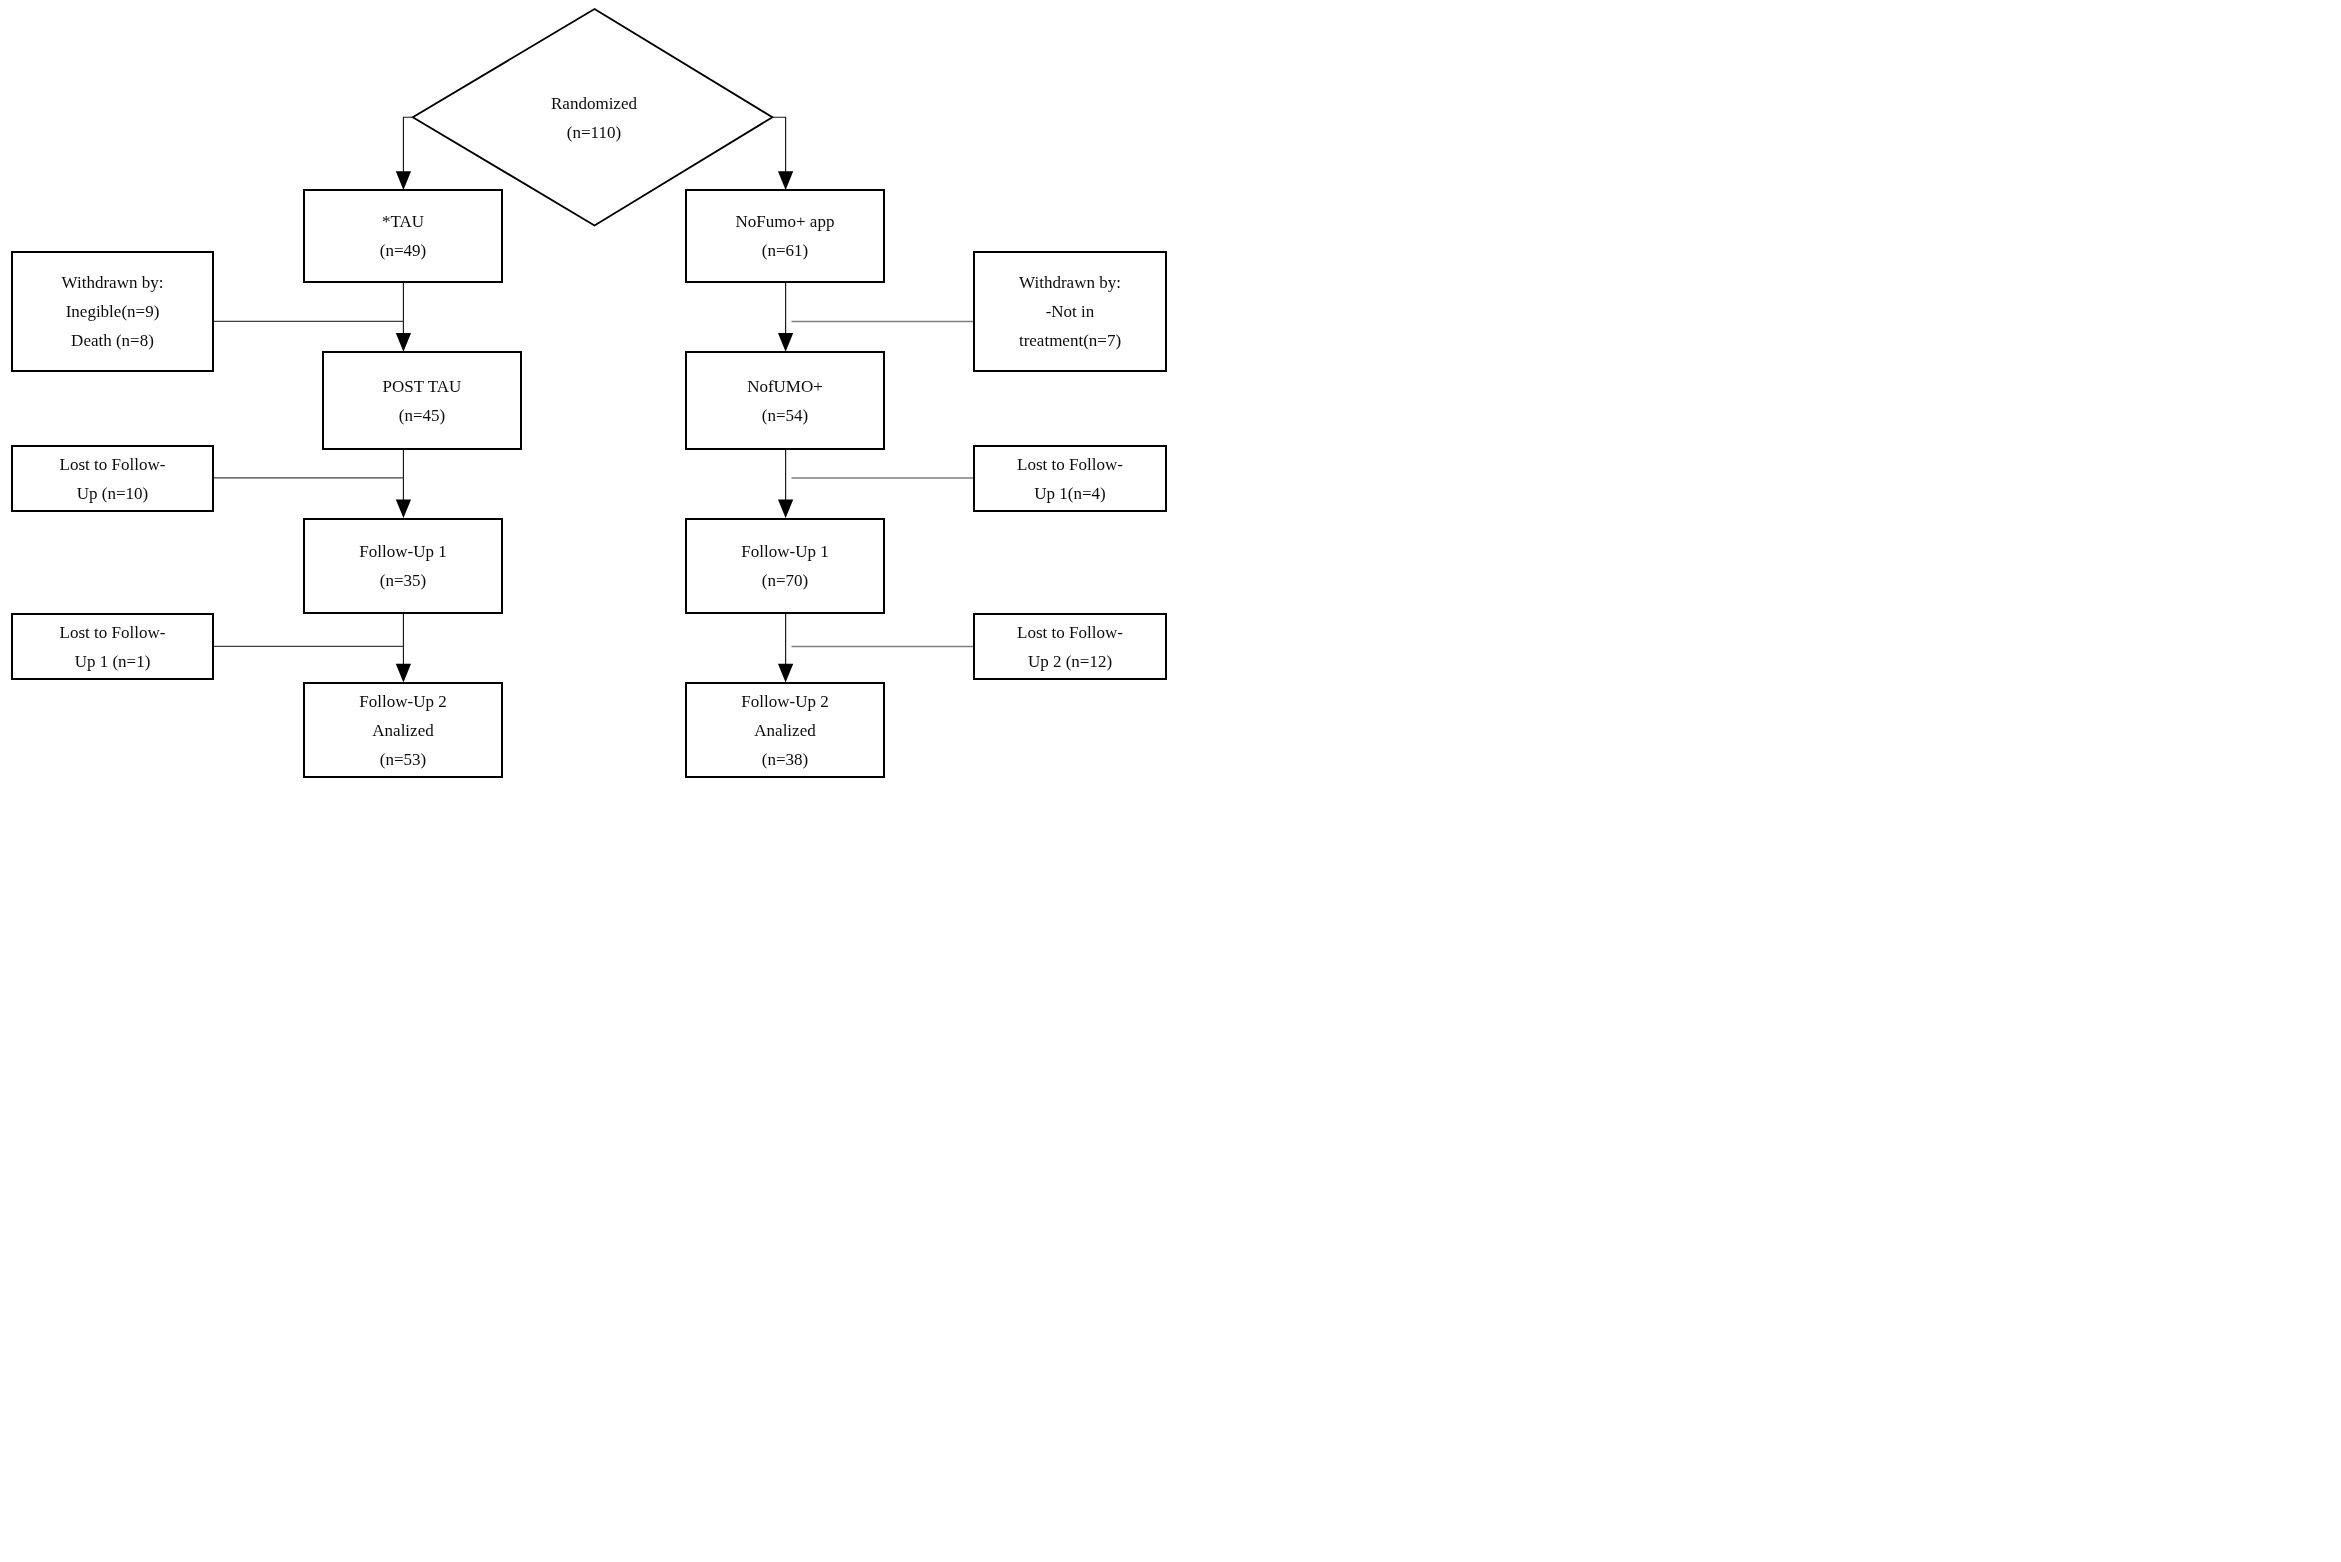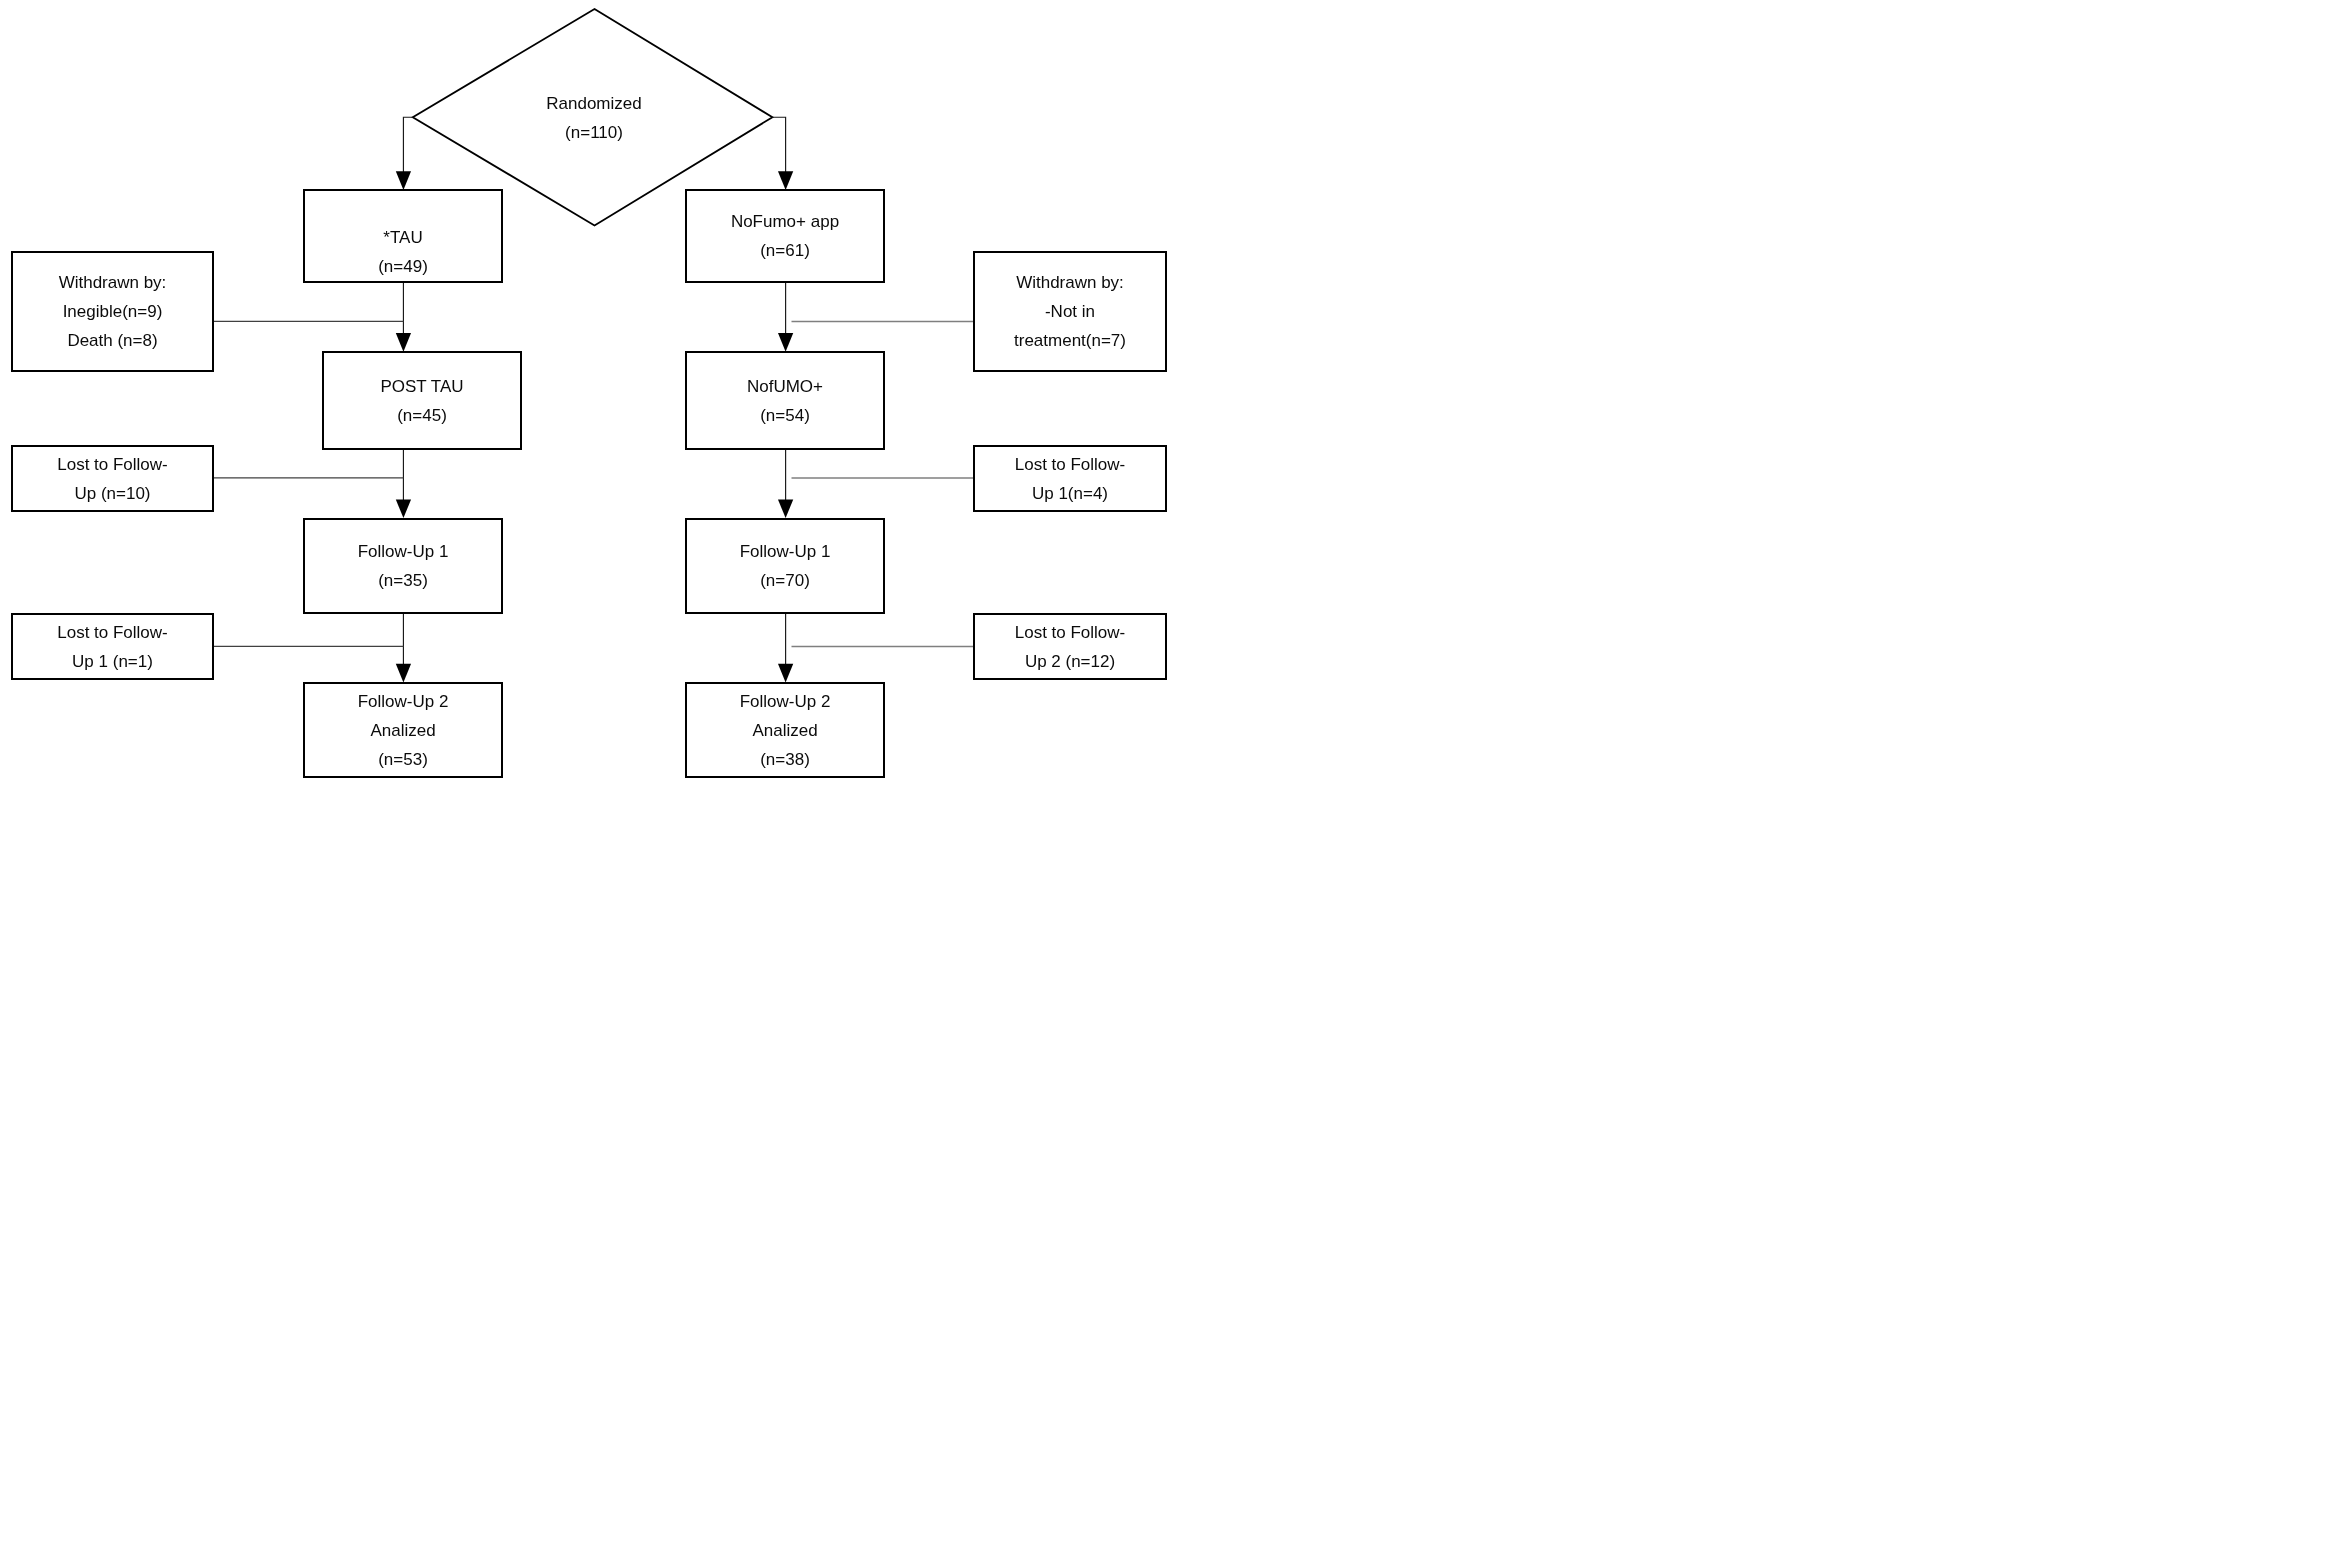--- a/index.html
+++ b/index.html
@@ -5,21 +5,21 @@
   html, body {
     margin: 0;
     padding: 0;
     background: #ffffff;
   }
   .canvas {
     position: relative;
     width: 1171px;
     height: 781px;
     background: #ffffff;
-    font-family: Liberation Sans, sans-serif;
+    font-family: Liberation Serif, serif;
     color: #000000;
     overflow: hidden;
   }
   svg.wires {
     position: absolute;
     left: 0;
     top: 0;
     width: 1171px;
     height: 781px;
   }
@@ -84,21 +84,21 @@
     <path d="M1141,463.5 H1406" fill="none" stroke="#7f7f7f" stroke-width="2.2"></path>
     <path d="M1141,689 H1406" fill="none" stroke="#7f7f7f" stroke-width="2.2"></path>
     <path d="M1141,932 H1406" fill="none" stroke="#7f7f7f" stroke-width="2.2"></path>
   </svg>
 
   <div class="node diamond-label" style="left:490px; top:85px; width:208px; height:65px;">
     <div class="ln">Randomized</div>
     <div class="ln">(n=110)</div>
   </div>
 
-  <div class="node box" style="left:303px; top:189px; width:200px; height:94px;justify-content:flex-end;">
+  <div class="node box" style="left:303px; top:189px; width:200px; height:94px;">
     <div class="ln">*TAU</div>
     <div class="ln">(n=49)</div>
   </div>
 
   <div class="node box" style="left:685px; top:189px; width:200px; height:94px;">
     <div class="ln">NoFumo+ app</div>
     <div class="ln">(n=61)</div>
   </div>
 
   <div class="node box" style="left:11px; top:251px; width:203px; height:121px;">

